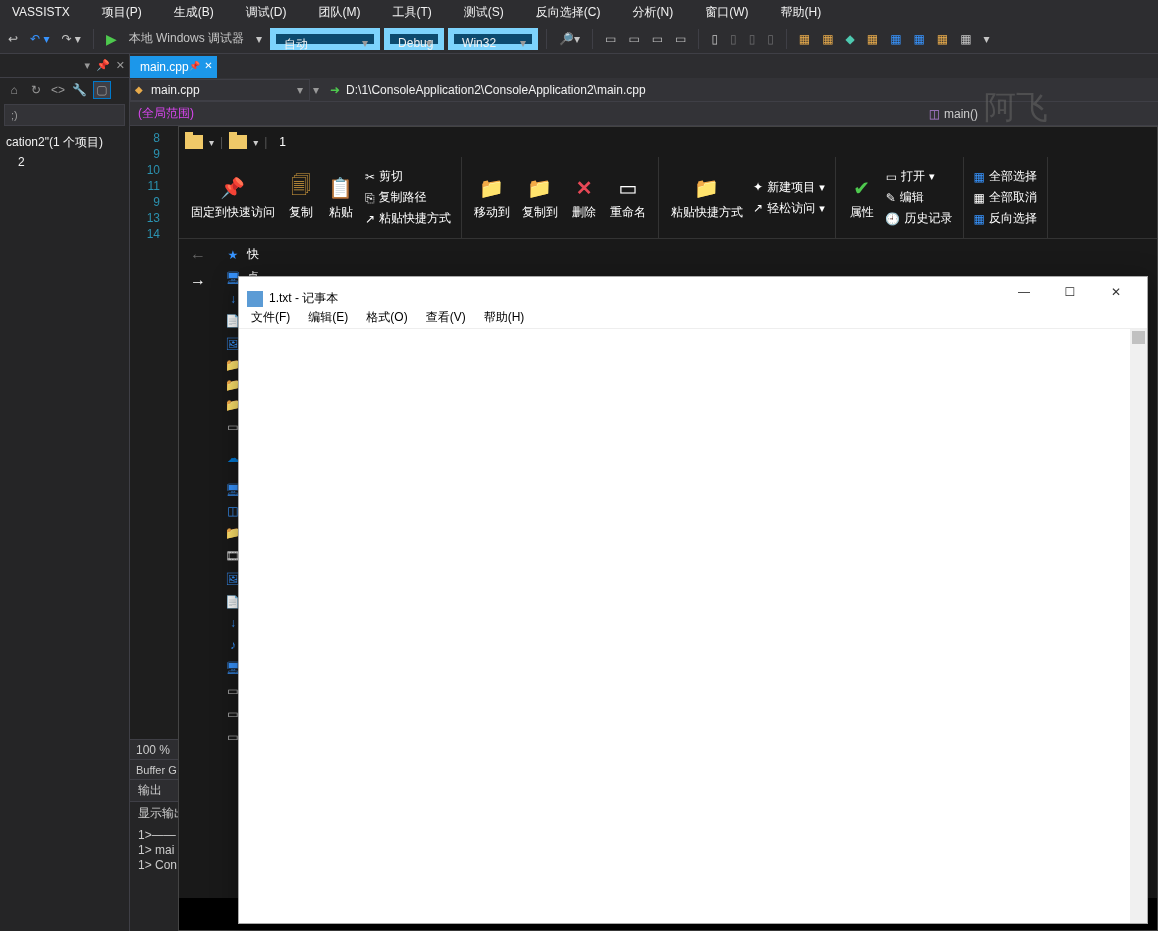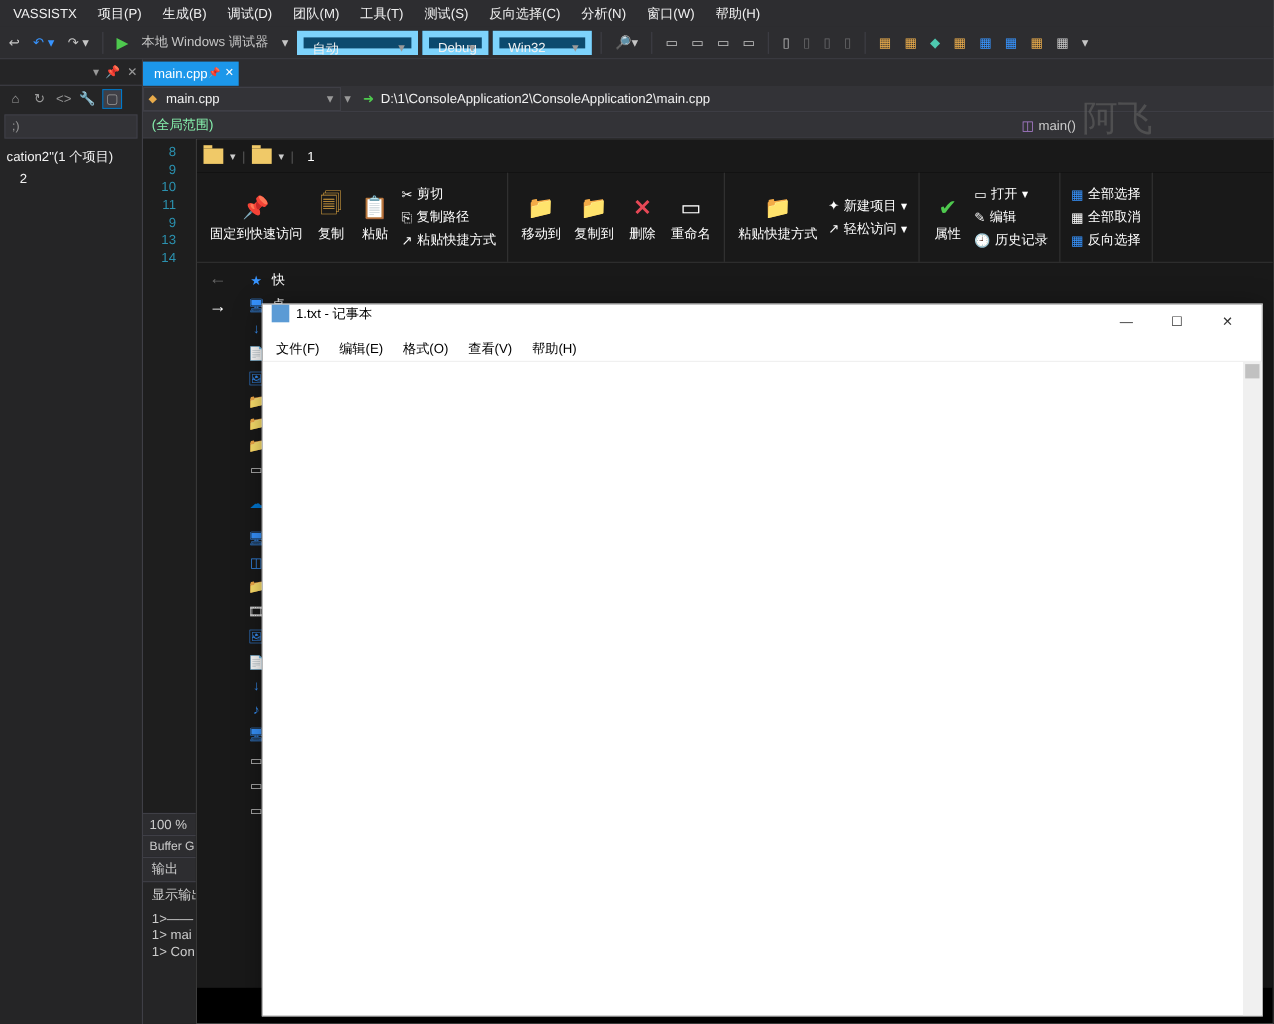--- a/index.html
+++ b/index.html
@@ -1,17 +1,17 @@
 <!DOCTYPE html>
 <html><head>
 <meta charset="utf-8">
 <style>
 *{margin:0;padding:0;box-sizing:border-box;font-family:"Microsoft YaHei","Segoe UI",sans-serif;font-size:12px}
 body{background:#2d2d30;color:#f1f1f1;width:1158px;height:931px;overflow:hidden;position:relative}
-.menubar{background:#2d2d30;height:24px;display:flex;align-items:center;padding:0 4px;gap:3px}
+.menubar{background:#2d2d30;height:24px;display:flex;align-items:center;padding:0 4px;gap:16px}
 .menubar .menu-item{padding:3px 8px;color:#f1f1f1;cursor:pointer}
 .toolbar{background:#2d2d30;height:30px;display:flex;align-items:center;padding:0 4px;gap:4px;border-bottom:1px solid #3f3f46}
 .toolbar .sep{width:1px;height:20px;background:#3f3f46;margin:0 4px}
 .tb-btn{padding:2px 4px;color:#c5c5c5;cursor:pointer}
 .play{color:#4ec94e;font-size:14px}
 .tb-combo{background:#0c4a6e;border:6px solid #7dd3fc;color:#f1f1f1;padding:2px 24px 2px 8px;height:22px;cursor:pointer;position:relative}
 .tb-combo::after{content:"▾";position:absolute;right:6px;top:2px;color:#999}
 .main-area{display:flex;height:calc(100% - 54px)}
 .left-panel{width:130px;background:#252526;border-right:1px solid #3f3f46}
 .lp-head{height:24px;display:flex;align-items:center;justify-content:flex-end;padding:0 4px;gap:6px;border-bottom:1px solid #3f3f46}
@@ -28,21 +28,21 @@
 .tab .pin{position:absolute;right:16px;top:5px;font-size:9px}
 .tab .close{position:absolute;right:4px;top:4px;font-size:10px;cursor:pointer}
 .navbar{height:24px;background:#333337;display:flex;align-items:center;border-bottom:1px solid #3f3f46}
 .nav-combo{background:#333337;border:1px solid #3f3f46;color:#f1f1f1;padding:2px 24px 2px 20px;height:22px;position:relative;display:flex;align-items:center}
 .nav-combo.file{width:180px}
 .nav-combo::after{content:"▾";position:absolute;right:6px;color:#999}
 .nav-ico{position:absolute;left:4px;color:#e8ab4b;font-size:10px}
 .nav-path{color:#f1f1f1;padding:0 8px;display:flex;align-items:center;gap:6px}
 .nav-path .arrow{color:#4ec94e}
 .context-bar{height:24px;background:#333337;display:flex;align-items:center;padding:0 8px;justify-content:space-between;border-bottom:1px solid #3f3f46;position:relative}
-.scope{color:#86efac}
+.scope{color:#d946ef}
 .fn-combo{display:flex;align-items:center;gap:4px;color:#ccc;position:absolute;right:180px}
 .fn-combo .cube{color:#b180d7}
 .watermark{position:absolute;right:110px;top:86px;font-size:32px;color:#666;opacity:.55;pointer-events:none;font-family:"SimHei",sans-serif}
 .watermark2{position:absolute;right:16px;bottom:12px;font-size:14px;color:#888;opacity:.6;pointer-events:none}
 .code-area{flex:1;background:#1e1e1e;position:relative;color:#dcdcdc;font-family:Consolas,monospace}
 .gutter{position:absolute;left:0;top:0;width:36px;text-align:right;padding:4px 6px 0 0;color:#2b91af;line-height:16px;font-size:12px}
 .zoom-bar{position:absolute;left:0;bottom:172px;width:100px;height:20px;background:#2d2d30;color:#ccc;display:flex;align-items:center;padding:0 6px;font-size:11px;border-top:1px solid #3f3f46}
 .buffer-bar{position:absolute;left:0;bottom:152px;width:100%;height:20px;background:#2d2d30;color:#ccc;padding:0 6px;display:flex;align-items:center;font-size:11px;border-top:1px solid #3f3f46}
 .output-panel{position:absolute;left:0;bottom:0;width:100%;height:152px;background:#252526;border-top:1px solid #3f3f46}
 .out-head{height:22px;background:#2d2d30;color:#ccc;padding:0 8px;display:flex;align-items:center;border-bottom:1px solid #3f3f46}
@@ -78,21 +78,21 @@
 .side-item{display:flex;align-items:center;gap:6px;padding:3px 8px;cursor:pointer;font-size:12px;white-space:nowrap}
 .side-item .si{width:16px;display:inline-flex;justify-content:center}
 .star{color:#3794ff}
 .blue{color:#3794ff}
 .fold{color:#f0c968}
 .drv{color:#ccc}
 .cloud{color:#0078d4}
 .pc{color:#3794ff}
 
 .notepad{position:absolute;left:238px;top:276px;width:910px;height:648px;background:#fff;border:1px solid #aaa;box-shadow:0 4px 24px rgba(0,0,0,.4)}
-.np-title{height:30px;display:flex;align-items:flex-start;padding:0 8px;gap:6px;color:#000}
+.np-title{height:30px;display:flex;align-items:flex-end;padding:0 8px;gap:6px;color:#000}
 .np-title .np-ico{width:16px;height:16px;background:#5b9bd5;display:inline-block}
 .np-ctrls{margin-left:auto;display:flex}
 .np-ctrls span{width:46px;height:30px;display:flex;align-items:center;justify-content:center;color:#333;cursor:pointer;font-size:12px}
 .np-menu{height:22px;display:flex;align-items:center;padding:0 4px;gap:2px;border-bottom:1px solid #eee}
 .np-menu span{padding:2px 8px;color:#000;cursor:pointer}
 .np-body{height:calc(100% - 52px);background:#fff;position:relative}
 .np-scroll{position:absolute;right:0;top:0;width:17px;height:100%;background:#f0f0f0}
 .np-thumb{position:absolute;right:2px;top:2px;width:13px;height:13px;background:#c1c1c1}
 </style>
 </head>

